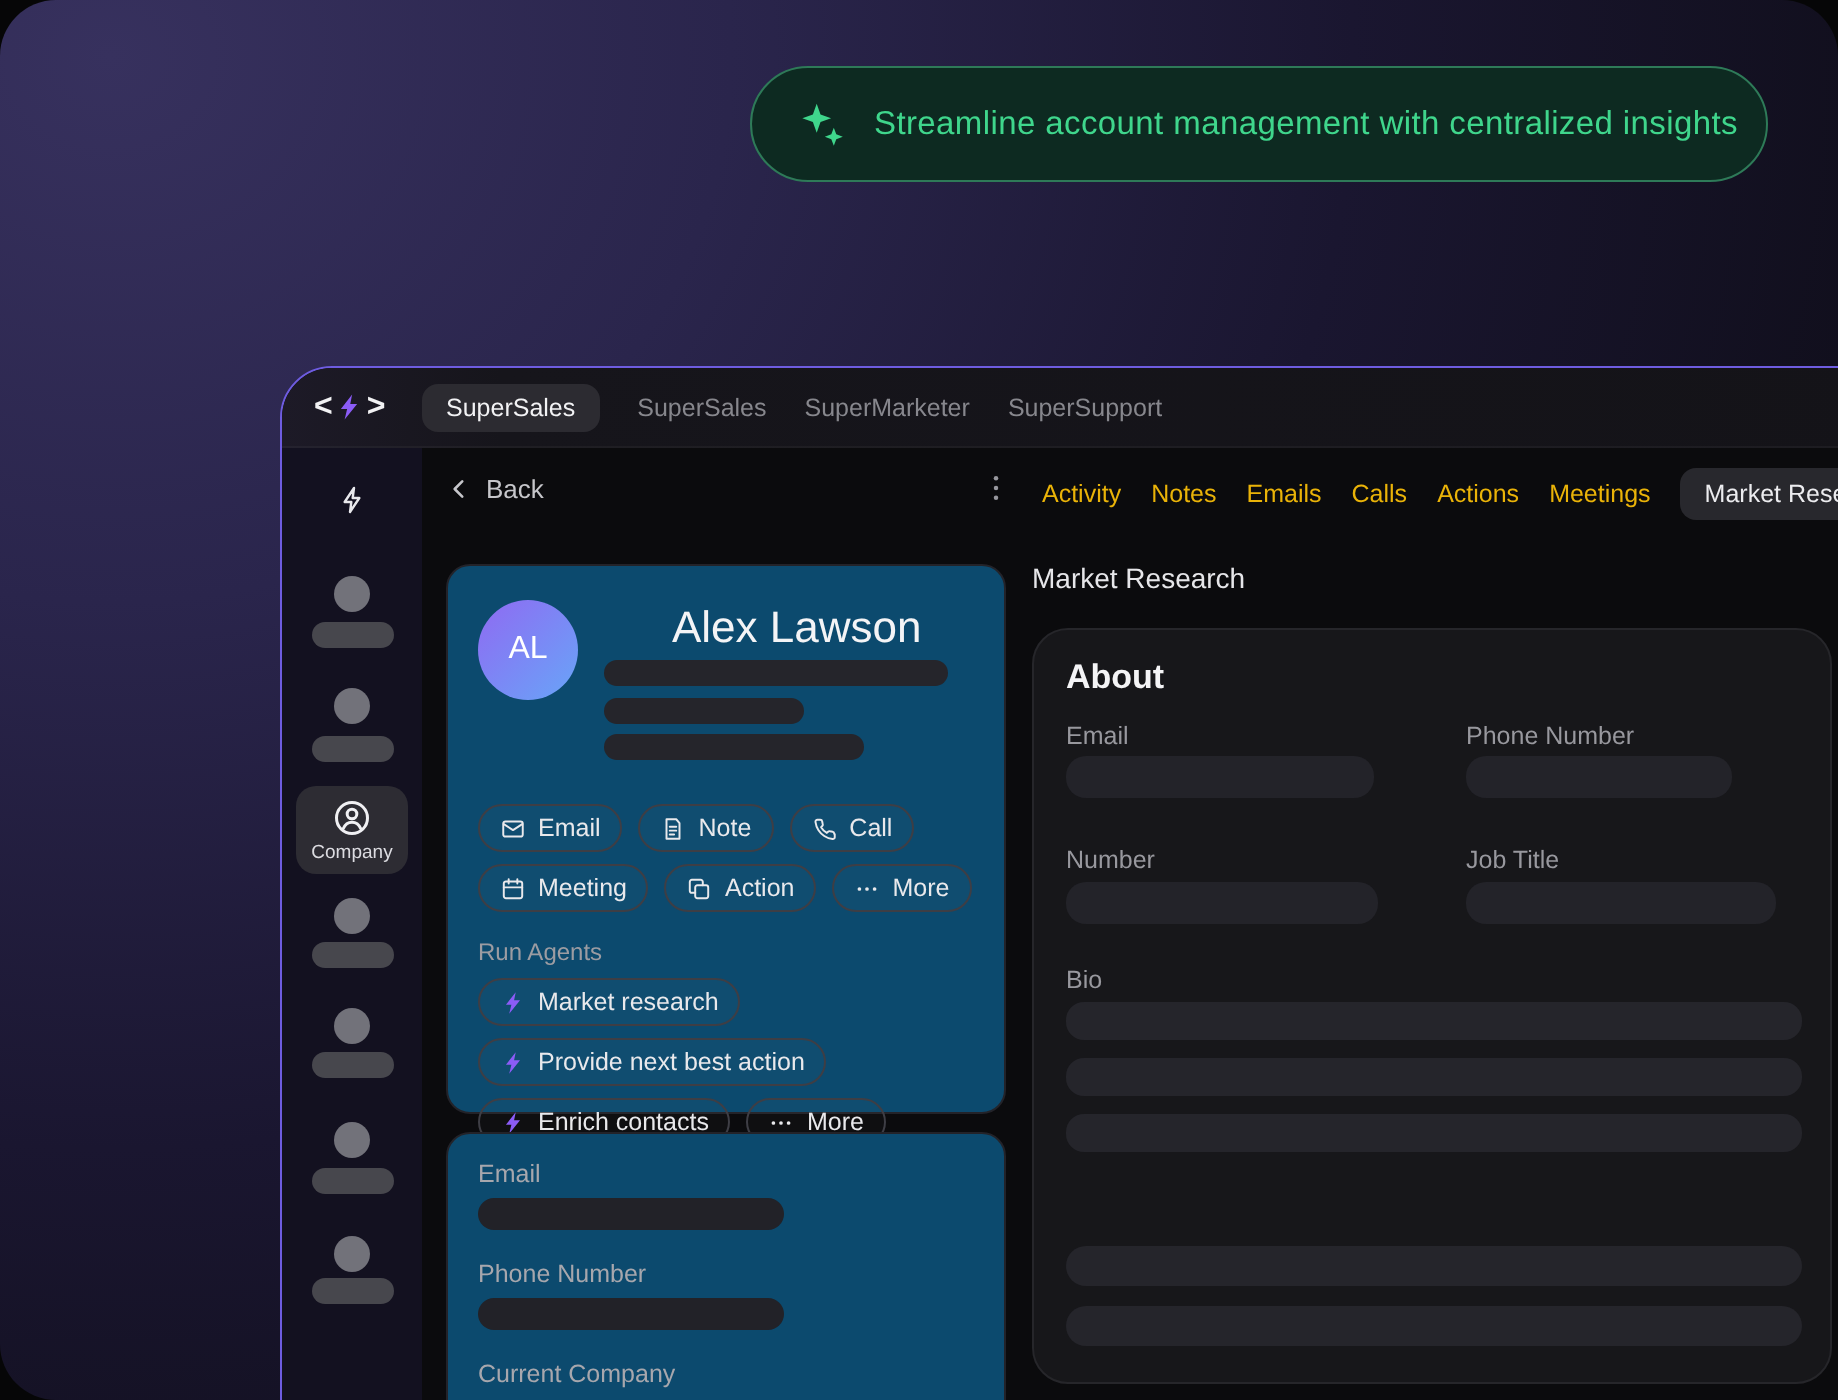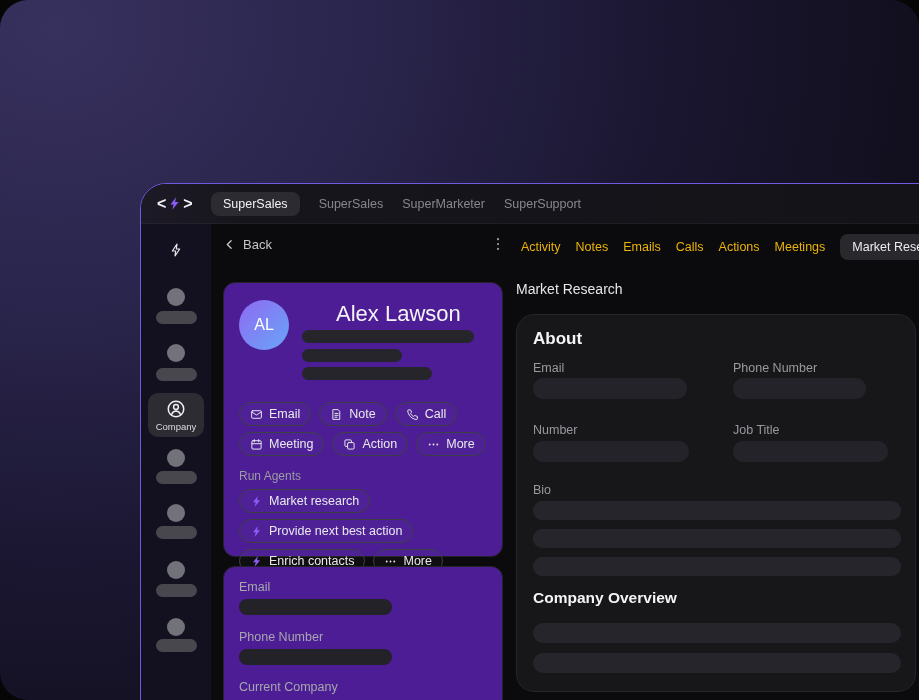--- a/index.html
+++ b/index.html
@@ -36,21 +36,21 @@
     background:#2d2c33;display:flex;flex-direction:column;align-items:center;justify-content:center;gap:2px;}
   .contacts-item svg{width:20px;height:20px;color:#f0f0f3;}
   .contacts-label{font-size:9.5px;color:#dcdce1;}
   
   .main{position:absolute;left:70px;top:0;right:0;bottom:0;background:#0b0b0d;}
   .back-btn{position:absolute;left:12px;top:13px;display:flex;align-items:center;gap:7px;
     color:#c6c6ca;font-size:13px;}
   .back-btn svg{width:13px;height:13px;}
   .kebab{position:absolute;left:278px;top:11px;width:18px;height:18px;color:#97979d;}
   
-  .card{position:absolute;background:#4c1d95;border:1px solid #232329;border-radius:12px;}
+  .card{position:absolute;background:#0c4a6e;border:1px solid #232329;border-radius:12px;}
   .card1{left:12px;top:58px;width:280px;height:275px;}
   .avatar{position:absolute;left:15px;top:17px;width:50px;height:50px;border-radius:50%;
     background:linear-gradient(135deg,var(--avatar-from,#8f6af2),var(--avatar-to,#68a5f8));
     display:flex;align-items:center;justify-content:center;color:#fff;font-size:16px;}
   .person-name{position:absolute;left:76px;top:18px;color:#f4f4f6;font-size:22px;font-weight:500;margin-left:36px;}
   .name-sk{position:absolute;left:78px;height:13px;border-radius:7px;background:#25252b;}
   .actions-wrap{position:absolute;left:15px;top:119px;width:252px;display:flex;flex-wrap:wrap;gap:6px 8px;}
   .pill-btn{display:inline-flex;align-items:center;gap:6px;height:24px;padding:0 10px;
     border:1px solid #3e3e45;border-radius:13px;background:rgba(255,255,255,0.02);
     color:#e9e9ec;font-size:12.5px;white-space:nowrap;}
@@ -76,20 +76,27 @@
   .co-sk{position:absolute;left:16px;width:368px;height:20px;border-radius:10px;background:#25252b;}
   svg.stroke{fill:none;stroke:currentColor;stroke-width:1.8;stroke-linecap:round;stroke-linejoin:round;}
   svg.fill{fill:currentColor;stroke:none;}
 </style>
 </head>
 <body>
 
 <div class="stage">
   <div class="bg-grad"></div>
 
+  <div class="banner">
+    <svg class="sparkles fill" viewBox="0 0 24 24" style="color:var(--banner-green,#3fd68c)">
+      <path d="M9.2 2.6l1.7 4.7 4.7 1.7-4.7 1.7-1.7 4.7-1.7-4.7L2.8 9l4.7-1.7z"></path>
+      <path d="M16.8 13.2l1.1 2.9 2.9 1.1-2.9 1.1-1.1 2.9-1.1-2.9-2.9-1.1 2.9-1.1z"></path>
+    </svg>
+    <span class="banner-text">Streamline account management with centralized insights</span>
+  </div>
 
   <div class="window">
     <div class="win-header">
       <div class="logo">
         <span>&lt;</span>
         <svg class="fill" viewBox="0 0 24 24" style="color:var(--accent-purple,#8b5cf6)">
           <path d="M14.5 2L5.5 13.5h5L8.5 22l10-12.5h-5.5z"></path>
         </svg>
         <span>&gt;</span>
       </div>
@@ -264,20 +271,19 @@
           <div class="g-sk" style="left:16px;top:63px;width:154px"></div>
           <div class="g-sk" style="left:216px;top:63px;width:133px"></div>
           <div class="g-label" style="left:16px;top:108px">Number</div>
           <div class="g-label" style="left:216px;top:108px">Job Title</div>
           <div class="g-sk" style="left:16px;top:126px;width:156px"></div>
           <div class="g-sk" style="left:216px;top:126px;width:155px"></div>
           <div class="g-label" style="left:16px;top:168px">Bio</div>
           <div class="bio-sk" style="top:186px"></div>
           <div class="bio-sk" style="top:214px"></div>
           <div class="bio-sk" style="top:242px"></div>
-          <div class="co-title">Company Overview</div>
           <div class="co-sk" style="top:308px"></div>
           <div class="co-sk" style="top:338px"></div>
         </div>
       </div>
     </div>
   </div>
 </div>
 
 </body></html>

